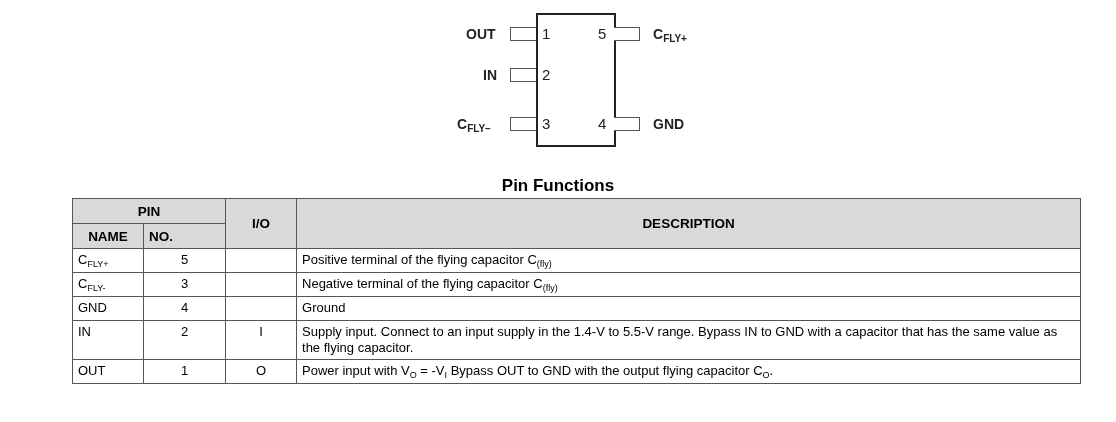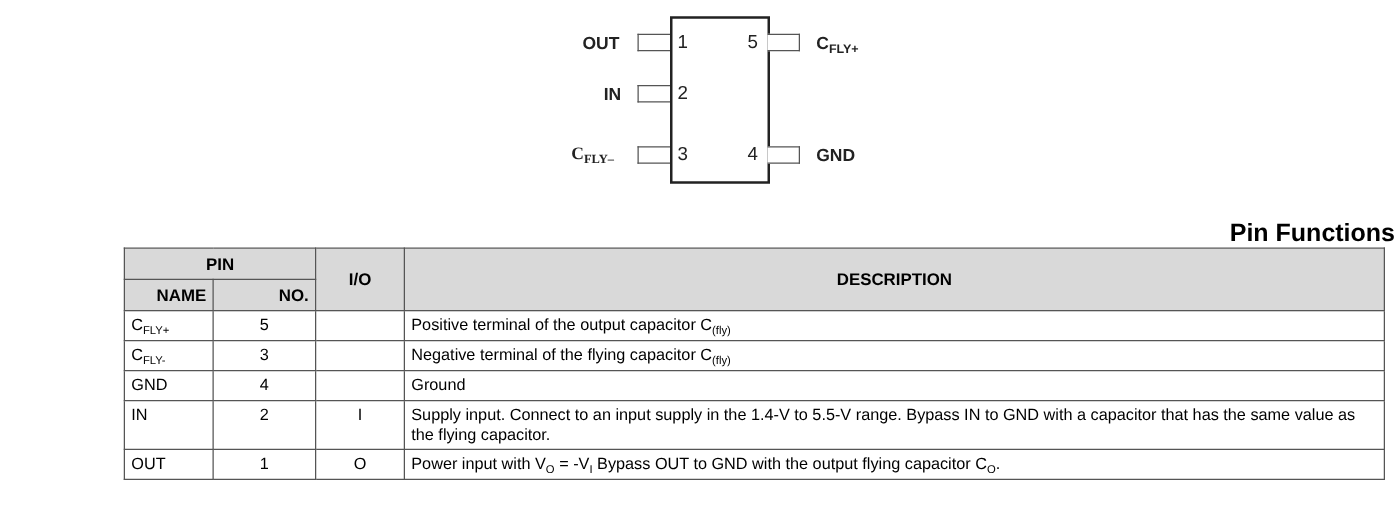--- a/index.html
+++ b/index.html
@@ -7,32 +7,32 @@
          font-family:"Liberation Sans", sans-serif; color:#000; }
   .pkg { position:absolute; left:0; top:0; width:1116px; height:170px; }
   .body-rect { position:absolute; left:536px; top:13px; width:76px; height:130px;
                border:2px solid #222; background:#fff; }
   .pin { position:absolute; width:26px; height:14px; border:1px solid #555; border-right-color:#555; background:#fff; box-sizing:border-box; }
   .pin.left { left:510px; border-right:none; }
   .pin.right { left:614px; border-left:none; }
   .pnum { position:absolute; font-size:15px; color:#222; }
   .plabel { position:absolute; font-size:14px; font-weight:bold; color:#222; }
   .plabel sub { font-size:10px; vertical-align:-3px; }
-  .title { position:absolute; left:0; width:1116px; top:176px; text-align:right;
-           font-size:20px; font-weight:bold; }
+  .title { position:absolute; left:0; width:1116px; top:176px; text-align:center;
+           font-size:17px; font-weight:bold; }
   table { position:absolute; left:72px; top:198px; width:1009px; border-collapse:collapse;
-          font-size:13px; table-layout:fixed;margin-left:27px; }
+          font-size:13px; table-layout:fixed; }
   th, td { border:1px solid #555; padding:0 5px; }
   th { background:#d9d9d9; font-weight:bold; font-size:13.5px; }
   td { vertical-align:top; padding-top:3px; padding-bottom:3px; line-height:16px; }
   td.c { text-align:center; }
   td sub { font-size:9px; vertical-align:-3px; line-height:0; }
   tr.hdr1 th { height:24px; }
-  tr.hdr2 th { height:24px; text-align:right; }
-  tr.hdr2 th.no { text-align:right; }
+  tr.hdr2 th { height:24px; text-align:center; }
+  tr.hdr2 th.no { text-align:left; }
   tr.row td { height:17px; }
 </style>
 </head>
 <body>
 
 <div class="pkg">
   <div class="body-rect"></div>
 
   <div class="pin left" style="top:27px;"></div>
   <div class="pin left" style="top:68px;"></div>
@@ -41,21 +41,21 @@
   <div class="pin right" style="top:117px;"></div>
 
   <span class="pnum" style="left:542px; top:25px;">1</span>
   <span class="pnum" style="left:542px; top:66px;">2</span>
   <span class="pnum" style="left:542px; top:115px;">3</span>
   <span class="pnum" style="left:598px; top:115px;">4</span>
   <span class="pnum" style="left:598px; top:25px;">5</span>
 
   <span class="plabel" style="left:466px; top:26px;">OUT</span>
   <span class="plabel" style="left:483px; top:67px;">IN</span>
-  <span class="plabel" style="left:457px; top:116px;font-family:Liberation Serif, serif;"><span>C</span><sub>FLY–</sub></span>
+  <span class="plabel" style="left:457px; top:116px;"><span>C</span><sub>FLY–</sub></span>
   <span class="plabel" style="left:653px; top:116px;">GND</span>
   <span class="plabel" style="left:653px; top:26px;"><span>C</span><sub>FLY+</sub></span>
 </div>
 
 <div class="title">Pin Functions</div>
 
 <table>
   <colgroup>
     <col style="width:71px">
       <col style="width:82px">
@@ -70,21 +70,21 @@
   </tr>
   <tr class="hdr2">
     <th>NAME</th>
     <th class="no">NO.</th>
   </tr>
 
   <tr class="row">
     <td><span>C</span><sub>FLY+</sub></td>
     <td class="c">5</td>
     <td class="c"></td>
-    <td><span>Positive terminal of the output capacitor C</span><sub>(fly)</sub></td>
+    <td><span>Positive terminal of the flying capacitor C</span><sub>(fly)</sub></td>
   </tr>
   <tr class="row">
     <td><span>C</span><sub>FLY-</sub></td>
     <td class="c">3</td>
     <td class="c"></td>
     <td><span>Negative terminal of the flying capacitor C</span><sub>(fly)</sub></td>
   </tr>
   <tr class="row">
     <td>GND</td>
     <td class="c">4</td>

